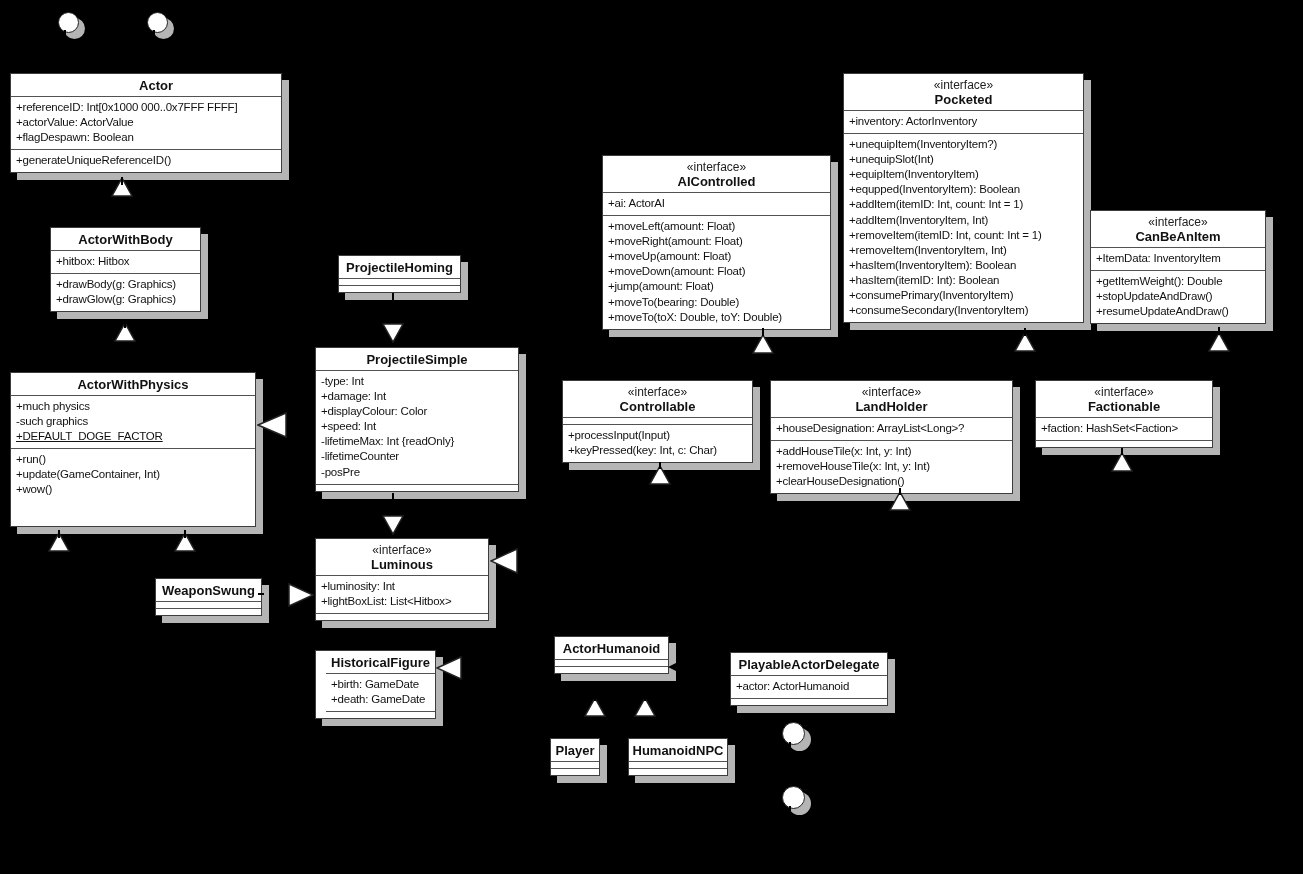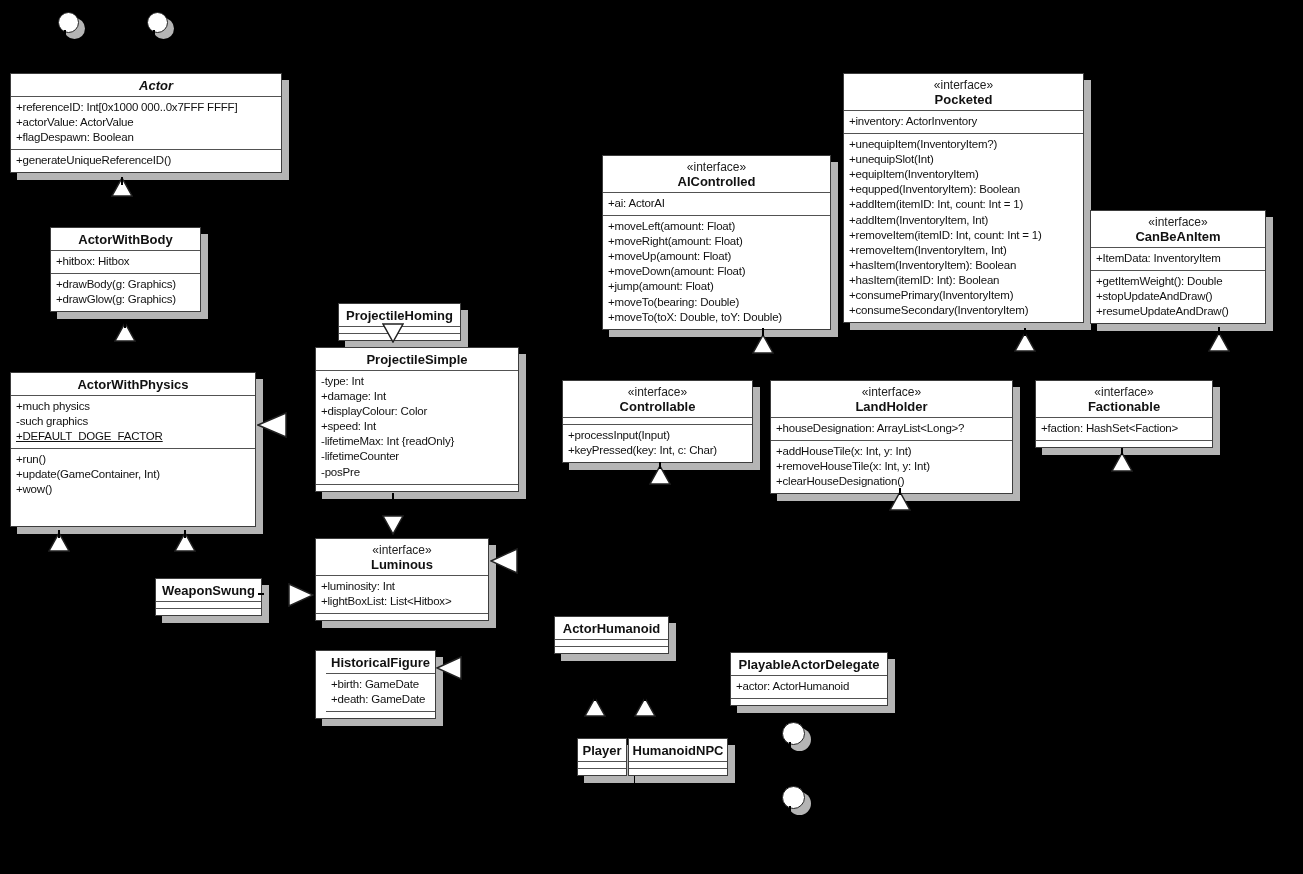--- a/index.html
+++ b/index.html
@@ -36,21 +36,21 @@
   }
   .sect{
     border-top:1.5px solid #525252;
     padding:3px 5px 4px 5px;
     font-size:11.5px;
     line-height:15.1px;
     letter-spacing:-0.2px;
   }
   .sect .line{white-space:nowrap;}
   .empty{height:6px;padding:0;}
-  .it{font-style:italic;margin-left:20px;}
+  .it{margin-left:20px;}
   .tall{min-height:78px;box-sizing:border-box;}
   [data-name="class-actorWithPhysics"] .attrs .line:nth-child(3){text-decoration:underline;}
   .arr{position:absolute;}
   .stub{position:absolute;background:#000;}
   .lolli{position:absolute;}
   .lolli .shadowc{
     position:absolute;left:6px;top:6px;width:100%;height:100%;
     border-radius:50%;background:#b5b5b5;
   }
   .lolli .ballc{
@@ -91,21 +91,21 @@
       <div class="line" data-name="member-line">-such graphics</div>
       <div class="line" data-name="member-line">+DEFAULT_DOGE_FACTOR</div>
     </div>
   <div class="sect ops tall" data-name="operations-compartment">
       <div class="line" data-name="member-line">+run()</div>
       <div class="line" data-name="member-line">+update(GameContainer, Int)</div>
       <div class="line" data-name="member-line">+wow()</div>
     </div>
 </div>
 
-<div class="cls" data-name="class-projectileHoming" style="left:338px;top:255px;width:123px;margin-top:48px;">
+<div class="cls" data-name="class-projectileHoming" style="left:338px;top:255px;width:123px;">
   <div class="title" data-name="class-title">ProjectileHoming</div>
   <div class="sect empty" data-name="attributes-compartment"></div>
   <div class="sect empty" data-name="operations-compartment"></div>
 </div>
 
 <div class="cls" data-name="class-projectileSimple" style="left:315px;top:347px;width:204px;">
   <div class="title" data-name="class-title">ProjectileSimple</div>
   <div class="sect attrs" data-name="attributes-compartment">
       <div class="line" data-name="member-line">-type: Int</div>
       <div class="line" data-name="member-line">+damage: Int</div>
@@ -234,35 +234,35 @@
   <div class="title" data-name="class-title">
     <span class="stereo" data-name="stereotype-label">«interface»</span>
     <span data-name="interface-name">Factionable</span>
   </div>
   <div class="sect attrs" data-name="attributes-compartment">
       <div class="line" data-name="member-line">+faction: HashSet&lt;Faction&gt;</div>
     </div>
   <div class="sect empty" data-name="operations-compartment"></div>
 </div>
 
-<div class="cls" data-name="class-actorHumanoid" style="left:554px;top:616px;width:115px;">
+<div class="cls" data-name="class-actorHumanoid" style="left:554px;top:636px;width:115px;">
   <div class="title" data-name="class-title">ActorHumanoid</div>
   <div class="sect empty" data-name="attributes-compartment"></div>
   <div class="sect empty" data-name="operations-compartment"></div>
 </div>
 
 <div class="cls" data-name="class-playableActorDelegate" style="left:730px;top:652px;width:158px;">
   <div class="title" data-name="class-title">PlayableActorDelegate</div>
   <div class="sect attrs" data-name="attributes-compartment">
       <div class="line" data-name="member-line">+actor: ActorHumanoid</div>
     </div>
   <div class="sect empty" data-name="operations-compartment"></div>
 </div>
 
-<div class="cls" data-name="class-player" style="left:577px;top:738px;width:50px;">
+<div class="cls" data-name="class-player" style="left:550px;top:738px;width:50px;">
   <div class="title" data-name="class-title">Player</div>
   <div class="sect empty" data-name="attributes-compartment"></div>
   <div class="sect empty" data-name="operations-compartment"></div>
 </div>
 
 <div class="cls" data-name="class-humanoidNPC" style="left:618px;top:738px;width:100px;margin-left:10px;">
   <div class="title" data-name="class-title">HumanoidNPC</div>
   <div class="sect empty" data-name="attributes-compartment"></div>
   <div class="sect empty" data-name="operations-compartment"></div>
 </div>

